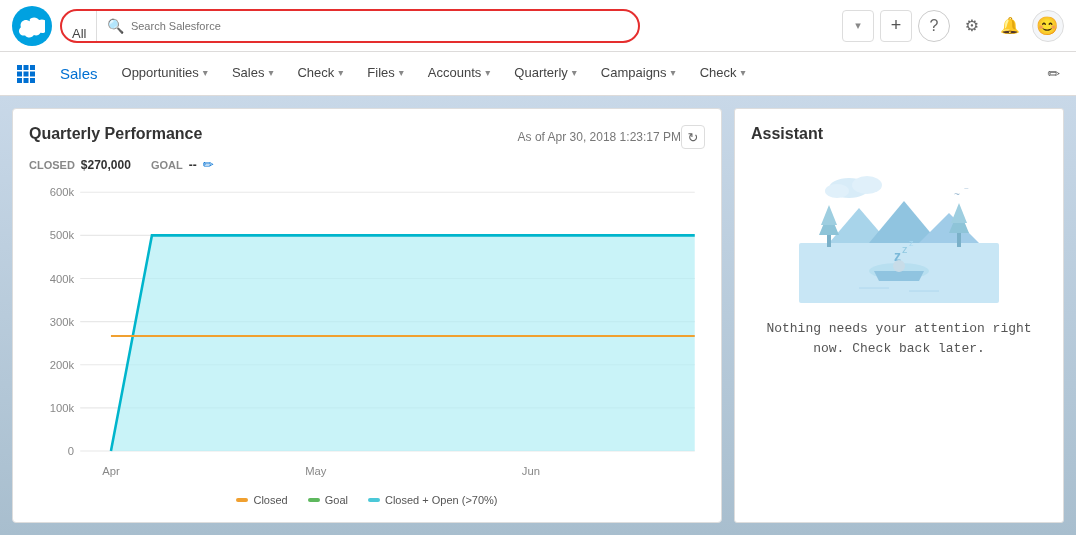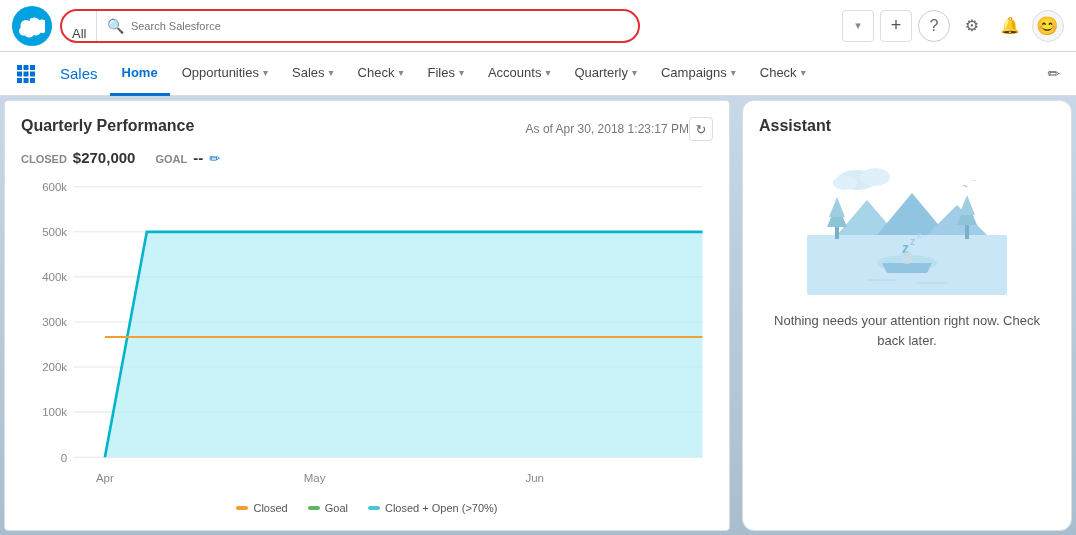--- a/index.html
+++ b/index.html
@@ -158,21 +158,21 @@
       padding: 0 8px;
     }
 
     
     .main-content {
       background: #b0c4de;
       background: linear-gradient(180deg, #c8d8e8 0%, #a8bece 100%);
       height: calc(535px - 52px - 44px);
       display: flex;
       gap: 12px;
-      padding: 4px;
+      padding: 12px;
       overflow: hidden;
     }
 
     
     .chart-panel {
       background: #fff;
       border: 1px solid #ddd;
       border-radius: 4px;
       flex: 1;
       padding: 16px;
@@ -211,21 +211,21 @@
       color: #666;
     }
     .chart-stats {
       display: flex;
       align-items: center;
       gap: 20px;
       margin-bottom: 10px;
       font-size: 13px;
     }
     .stat-label { color: #888; font-size: 11px; font-weight: 600; text-transform: uppercase; }
-    .stat-value { font-size: 15px; font-weight: 600; color: #333; }
+    .stat-value { font-size: 12px; font-weight: 600; color: #333; }
     .stat-group { display: flex; align-items: baseline; gap: 6px; }
     .edit-icon { color: #0070d2; cursor: pointer; font-size: 13px; }
 
     
     .chart-container {
       flex: 1;
       position: relative;
       min-height: 0;
     }
     svg.chart { width: 100%; height: 100%; }
@@ -240,21 +240,21 @@
       color: #555;
     }
     .legend-item { display: flex; align-items: center; gap: 5px; }
     .legend-dot { width: 12px; height: 4px; border-radius: 2px; }
 
     
     .assistant-panel {
       width: 330px;
       background: #fff;
       border: 1px solid #ddd;
-      border-radius: 12px;
+      border-radius: 3px;
       padding: 16px;
       display: flex;
       flex-direction: column;
       align-items: center;
     }
     .assistant-title {
       font-size: 16px;
       font-weight: 600;
       color: #333;
       align-self: flex-start;
@@ -263,20 +263,21 @@
     .assistant-illustration {
       width: 200px;
       height: 140px;
       margin: 8px 0 16px;
     }
     .assistant-text {
       font-size: 13px;
       color: #555;
       text-align: center;
       line-height: 1.5;
+      font-family: Liberation Mono, monospace;
     }
   </style>
 </head>
 <body>
 
 <div class="header">
   <div class="salesforce-logo">
     <svg viewBox="0 0 52 38" fill="white" xmlns="http://www.w3.org/2000/svg">
       <path d="M21.5 5.5c2.2-2.3 5.3-3.7 8.7-3.7 4.1 0 7.8 2.1 9.9 5.3 1.7-.8 3.6-1.2 5.6-1.2 7.3 0 13.2 6 13.2 13.4S52.9 33 45.7 33c-.9 0-1.8-.1-2.6-.3C41.4 35.8 38 38 34.1 38c-1.6 0-3.1-.4-4.4-1-1.8 3-5 5-8.8 5-3.5 0-6.6-1.6-8.6-4.2-1.1.3-2.2.4-3.4.4C4.1 38.2 0 34.1 0 29c0-3.1 1.5-5.9 3.8-7.6-.5-1.2-.7-2.5-.7-3.9 0-5.9 4.8-10.7 10.7-10.7 2.9 0 5.4 1.1 7.4 2.8-.1-.1 0-.1.3-.1z"></path>
     </svg>
@@ -311,23 +312,20 @@
         <rect x="13" y="0" width="5" height="5"></rect>
       <rect x="0" y="6.5" width="5" height="5"></rect>
         <rect x="6.5" y="6.5" width="5" height="5"></rect>
         <rect x="13" y="6.5" width="5" height="5"></rect>
       <rect x="0" y="13" width="5" height="5"></rect>
         <rect x="6.5" y="13" width="5" height="5"></rect>
         <rect x="13" y="13" width="5" height="5"></rect>
     </svg>
   </div>
   <div class="nav-brand">Sales</div>
-  <div class="nav-item active">
-    <span>Home</span>
-  </div>
   <div class="nav-item">
     <span>Opportunities</span>
     <span class="chevron">▾</span>
   </div>
   <div class="nav-item">
     <span>Sales</span>
     <span class="chevron">▾</span>
   </div>
   <div class="nav-item">
     <span>Check</span>

